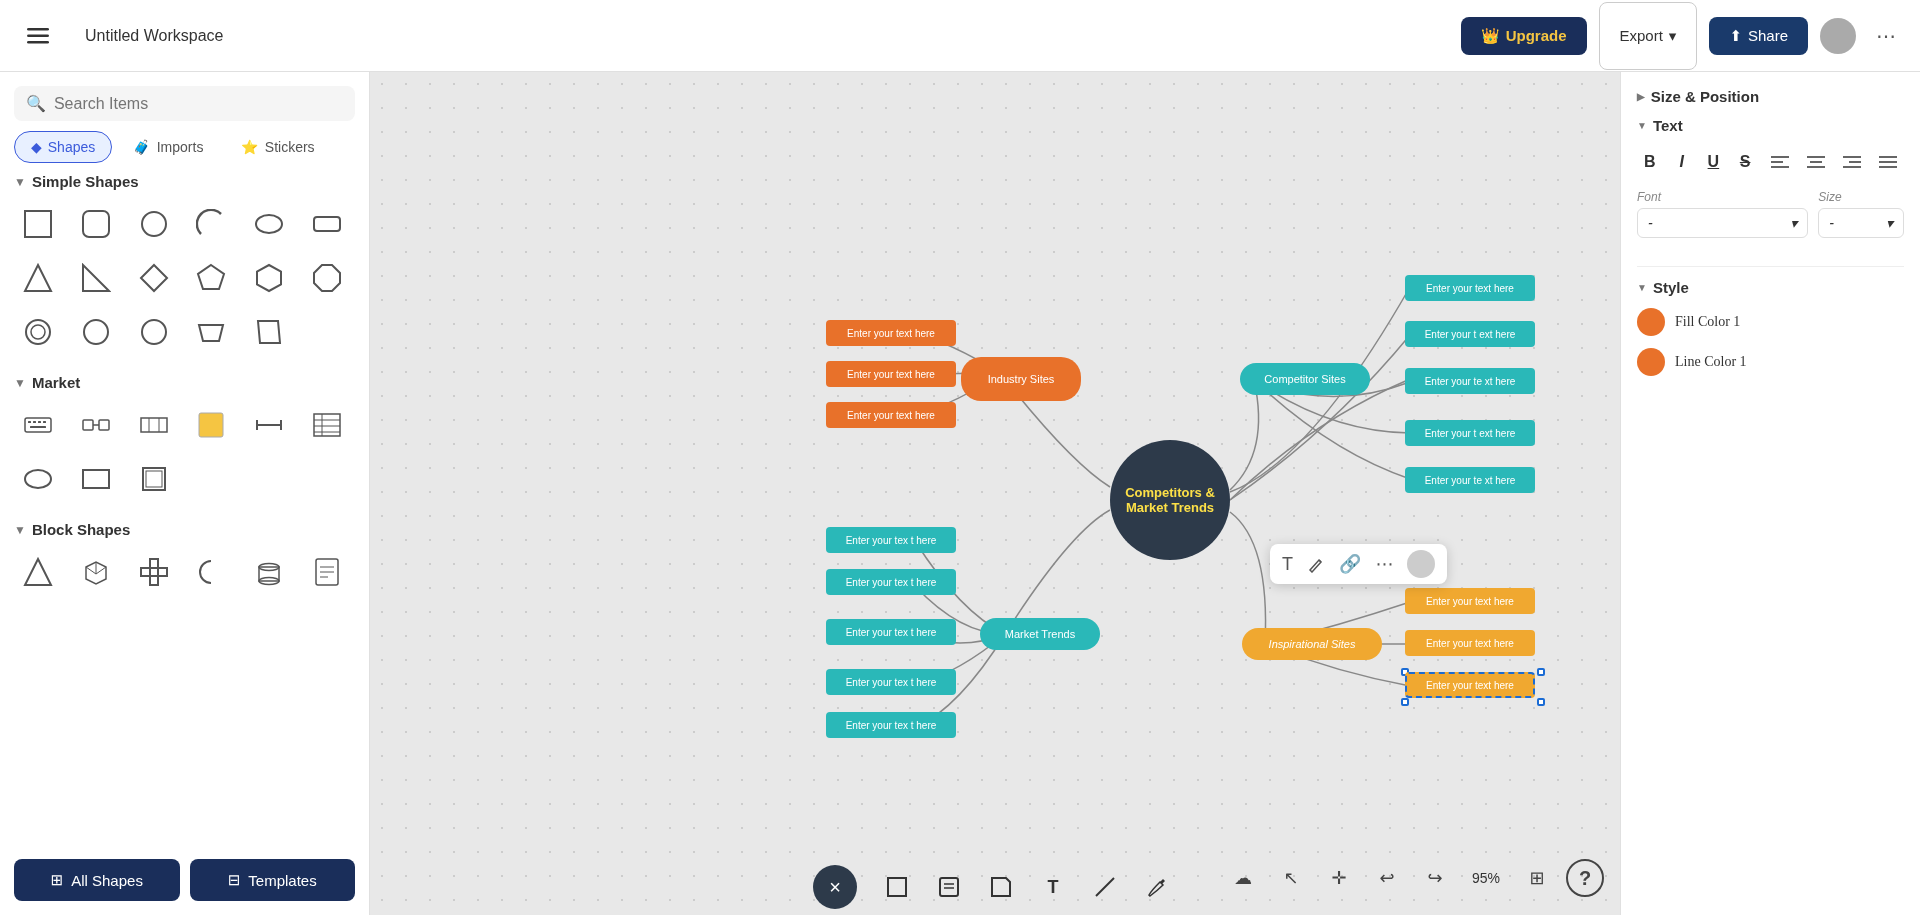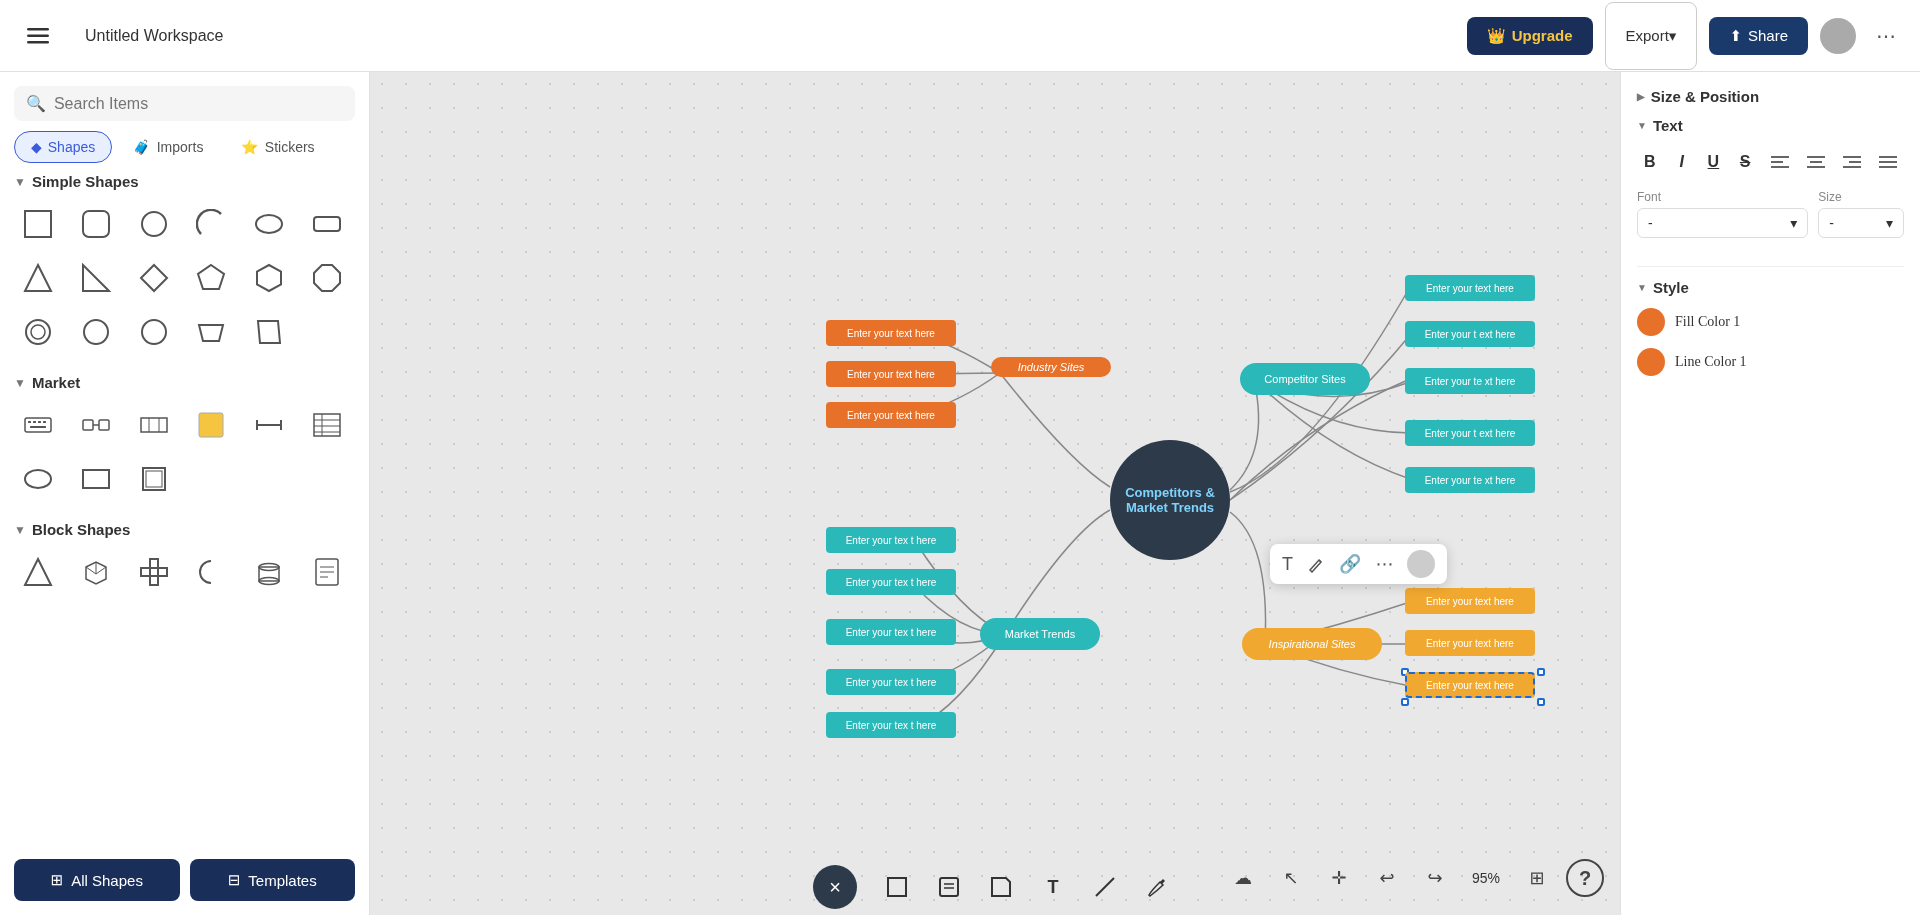--- a/index.html
+++ b/index.html
@@ -7,21 +7,21 @@
 
     
     #topbar {
       height: 72px; background: #fff; display: flex; align-items: center; padding: 0 16px; gap: 12px;
       border-bottom: 1px solid #e0e0e0; flex-shrink: 0; z-index: 10;
     }
     #topbar .menu-btn { width: 44px; height: 44px; display: flex; align-items: center; justify-content: center; cursor: pointer; border-radius: 6px; }
     #topbar .workspace-title { font-size: 16px; color: #333; padding: 6px 12px; border-radius: 6px; border: 1px solid transparent; cursor: pointer; min-width: 200px; }
     #topbar .spacer { flex: 1; }
     #topbar .btn-upgrade { background: #1a2e5a; color: #f5c542; border: none; border-radius: 8px; padding: 10px 20px; font-size: 15px; cursor: pointer; display: flex; align-items: center; gap: 6px; font-weight: 600; }
-    #topbar .btn-export { background: #fff; color: #333; border: 1px solid #ccc; border-radius: 8px; padding: 24px 20px; font-size: 15px; cursor: pointer; display: flex; align-items: center; }
+    #topbar .btn-export { background: #fff; color: #333; border: 1px solid #ccc; border-radius: 8px; padding: 24px 20px; font-size: 15px; cursor: pointer; display: flex; align-items: center; gap: 6px; }
     #topbar .btn-share { background: #1a3a6b; color: #fff; border: none; border-radius: 8px; padding: 10px 20px; font-size: 15px; cursor: pointer; display: flex; align-items: center; gap: 6px; }
     #topbar .avatar { width: 36px; height: 36px; background: #aaa; border-radius: 50%; cursor: pointer; }
     #topbar .more-btn { width: 36px; height: 36px; display: flex; align-items: center; justify-content: center; cursor: pointer; font-size: 20px; color: #555; }
 
     
     #main { display: flex; flex: 1; overflow: hidden; }
 
     
     #left-panel {
       width: 370px; background: #fff; flex-shrink: 0; display: flex; flex-direction: column;
@@ -52,21 +52,21 @@
     
     #canvas-area {
       flex: 1; background: #e8e8e8; position: relative; overflow: hidden;
     }
     #canvas-bg { width: 100%; height: 100%; background-image: radial-gradient(#ccc 1px, transparent 1px); background-size: 24px 24px; position: relative; }
 
     
     .center-node {
       position: absolute; left: 740px; top: 368px; width: 120px; height: 120px;
       background: #2d3a4a; border-radius: 50%; display: flex; align-items: center; 
-      text-align: center; color: #7dd3fc; font-size: 13px; font-weight: 600; z-index: 2;
+      text-align: center; color: #fde047; font-size: 13px; font-weight: 600; z-index: 2;
     }
 
     
     .branch-node {
       position: absolute; border-radius: 20px; display: flex; align-items: center; justify-content: center;
       text-align: center; color: #fff; font-size: 11px; font-weight: 500; z-index: 2;
       padding: 6px 10px;
     }
     .branch-teal { background: #2ab8b8; }
     .branch-orange { background: #e8712a; }
@@ -120,21 +120,21 @@
 
     .section-toggle { display: flex; align-items: center; gap: 6px; font-size: 15px; font-weight: 600; color: #333; cursor: pointer; margin-bottom: 12px; }
     .section-toggle .tri { font-size: 10px; color: #777; }
 
     
     .text-format-row { display: flex; align-items: center; gap: 6px; margin-bottom: 12px; }
     .fmt-btn { width: 32px; height: 32px; display: flex; align-items: center; justify-content: center; cursor: pointer; color: #333; font-size: 16px; font-weight: 700; border-radius: 4px; border: none; background: none; }
     .align-row { display: flex; gap: 4px; margin-left: auto; }
 
     
-    .font-size-row { display: flex; gap: 10px; margin-bottom: 16px; }
+    .font-size-row { display: flex; gap: 10px; margin-bottom: 16px; font-style: italic; }
     .font-label { font-size: 12px; color: #888; margin-bottom: 4px; }
     .font-select { flex: 2; border: 1px solid #ddd; border-radius: 6px; padding: 6px 10px; font-size: 14px; color: #333; cursor: pointer; display: flex; align-items: center; justify-content: space-between; }
     .size-select { flex: 1; border: 1px solid #ddd; border-radius: 6px; padding: 6px 10px; font-size: 14px; color: #333; cursor: pointer; display: flex; align-items: center; justify-content: space-between; }
 
     
     .color-row { display: flex; align-items: center; gap: 10px; margin-bottom: 16px; }
     .color-swatch { width: 28px; height: 28px; border-radius: 50%; cursor: pointer; }
     .color-label { font-size: 14px; color: #333; }
 
     
@@ -461,21 +461,21 @@
         <path d="M860 440 Q900 470 895 572" stroke="#888" stroke-width="1.5" fill="none"></path>
         <path d="M895 572 Q965 555 1040 530" stroke="#888" stroke-width="1.5" fill="none"></path>
         <path d="M895 572 Q965 572 1040 572" stroke="#888" stroke-width="1.5" fill="none"></path>
         <path d="M895 572 Q965 600 1040 614" stroke="#888" stroke-width="1.5" fill="none"></path>
       </svg>
 
       <div class="center-node">
         <span>Competitors &amp; Market Trends</span>
       </div>
 
-      <div class="branch-node branch-orange" style="left:621px;top:285px;width:120px;height:20px;font-style:italic;">Industry Sites</div>
+      <div class="branch-node branch-orange" style="left:591px;top:285px;width:120px;height:44px;">Industry Sites</div>
 
       <div class="leaf-node leaf-orange" style="left:456px;top:248px;width:130px;height:26px;">Enter your text here</div>
       <div class="leaf-node leaf-orange" style="left:456px;top:289px;width:130px;height:26px;">Enter your text here</div>
       <div class="leaf-node leaf-orange" style="left:456px;top:330px;width:130px;height:26px;">Enter your text here</div>
 
       <div class="branch-node branch-teal" style="left:870px;top:291px;width:130px;height:32px;">Competitor Sites</div>
 
       <div class="leaf-node leaf-teal" style="left:1035px;top:203px;width:130px;height:26px;">Enter your text here</div>
       <div class="leaf-node leaf-teal" style="left:1035px;top:249px;width:130px;height:26px;">Enter your t ext here</div>
       <div class="leaf-node leaf-teal" style="left:1035px;top:296px;width:130px;height:26px;">Enter your te xt here</div>

